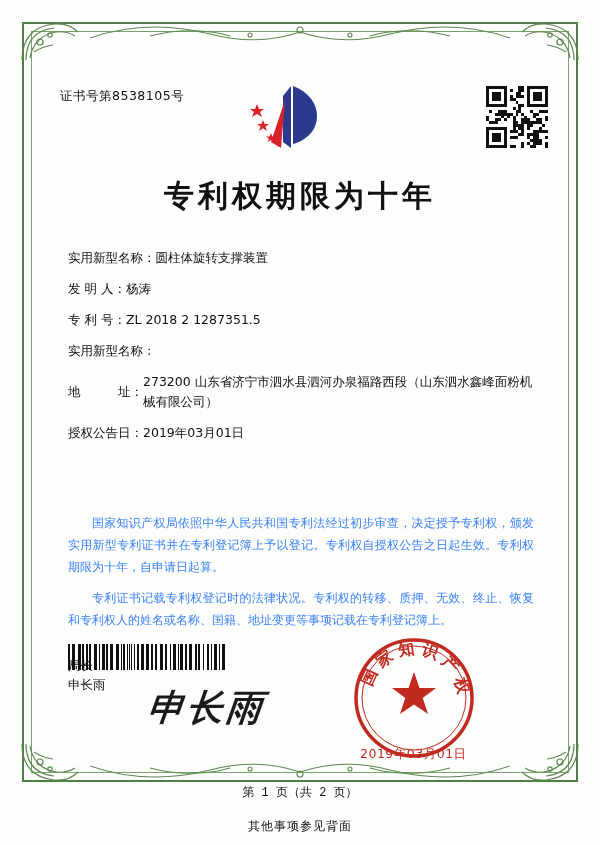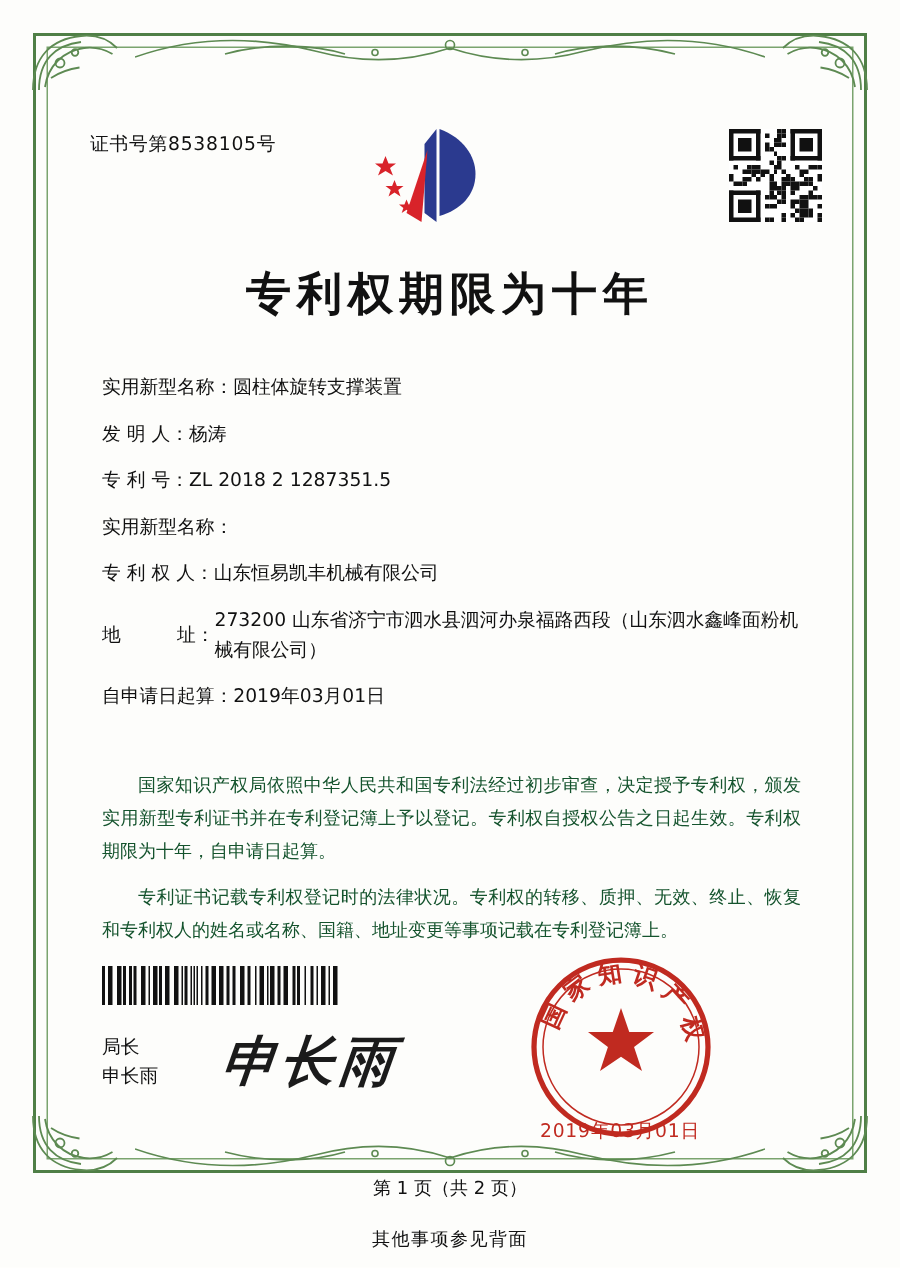--- a/index.html
+++ b/index.html
@@ -136,21 +136,21 @@
 
   
   .paras {
     position: absolute;
     left: 68px;
     top: 512px;
     width: 466px;
     font-size: 12px;
     line-height: 1.85;
     text-align: justify;
-    color: #14532d;
+    color: #3b82f6;
   }
   .paras p {
     margin: 0 0 8px 0;
     text-indent: 24px;
   }
 
   
   .barcode {
     position: absolute;
     left: 68px; top: 644px;
@@ -159,21 +159,21 @@
   .barcode i {
     position: absolute;
     top: 0; bottom: 0;
     background: #111;
     display: block;
   }
 
   
   .sign-label {
     position: absolute;
-    left: 68px; top: 688px;
+    left: 68px; top: 656px;
     font-size: 12.5px;
     line-height: 1.55;
     color: #111;
   }
   .sign-script {
     position: absolute;
     left: 148px; top: 684px;
     font-family: "DejaVu Serif", "Liberation Serif", serif;
     font-size: 36px;
     font-weight: bold;
@@ -200,20 +200,21 @@
   }
 
   
   .page-num {
     position: absolute;
     left: 0; right: 0;
     top: 784px;
     text-align: center;
     font-size: 12px;
     color: #111;
+    font-family: Liberation Mono, monospace;
   }
   .footnote {
     position: absolute;
     left: 0; right: 0;
     top: 818px;
     text-align: center;
     font-size: 12px;
     color: #111;
     letter-spacing: 1px;
   }
@@ -451,30 +452,26 @@
       <span class="val">杨涛</span>
     </div>
     <div class="row">
       <span class="lbl">专 利 号：</span>
       <span class="val">ZL 2018 2 1287351.5</span>
     </div>
     <div class="row">
       <span class="lbl">实用新型名称：</span>
     </div>
     <div class="row">
-      <span class="lbl">专 利 权 人：</span>
-      <span class="val">山东恒易凯丰机械有限公司</span>
-    </div>
-    <div class="row">
       <span class="lbl">地　　　址：</span>
       <span class="val">273200 山东省济宁市泗水县泗河办泉福路西段（山东泗水鑫峰面粉机械有限公司）</span>
     </div>
     <div class="row-inline">
       <span class="half first">
-        <span class="lbl">自申请日起算：</span>
+        <span class="lbl">授权公告日：</span>
         <span class="val">2019年03月01日</span>
       </span>
     </div>
   </div>
 
   <div class="paras">
     <p>国家知识产权局依照中华人民共和国专利法经过初步审查，决定授予专利权，颁发实用新型专利证书并在专利登记簿上予以登记。专利权自授权公告之日起生效。专利权期限为十年，自申请日起算。</p>
     <p>专利证书记载专利权登记时的法律状况。专利权的转移、质押、无效、终止、恢复和专利权人的姓名或名称、国籍、地址变更等事项记载在专利登记簿上。</p>
   </div>
 

